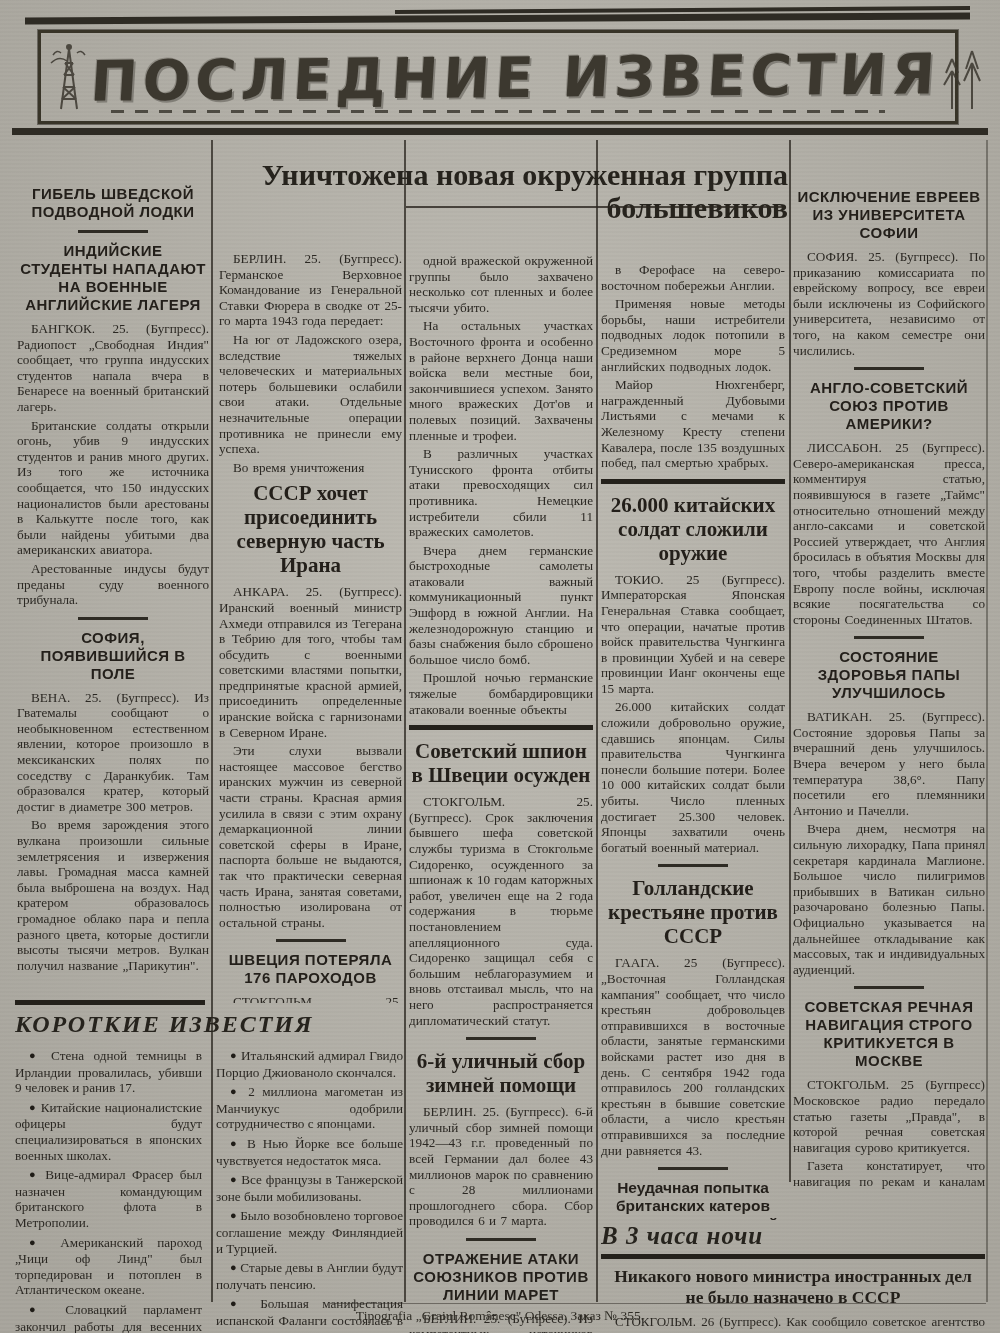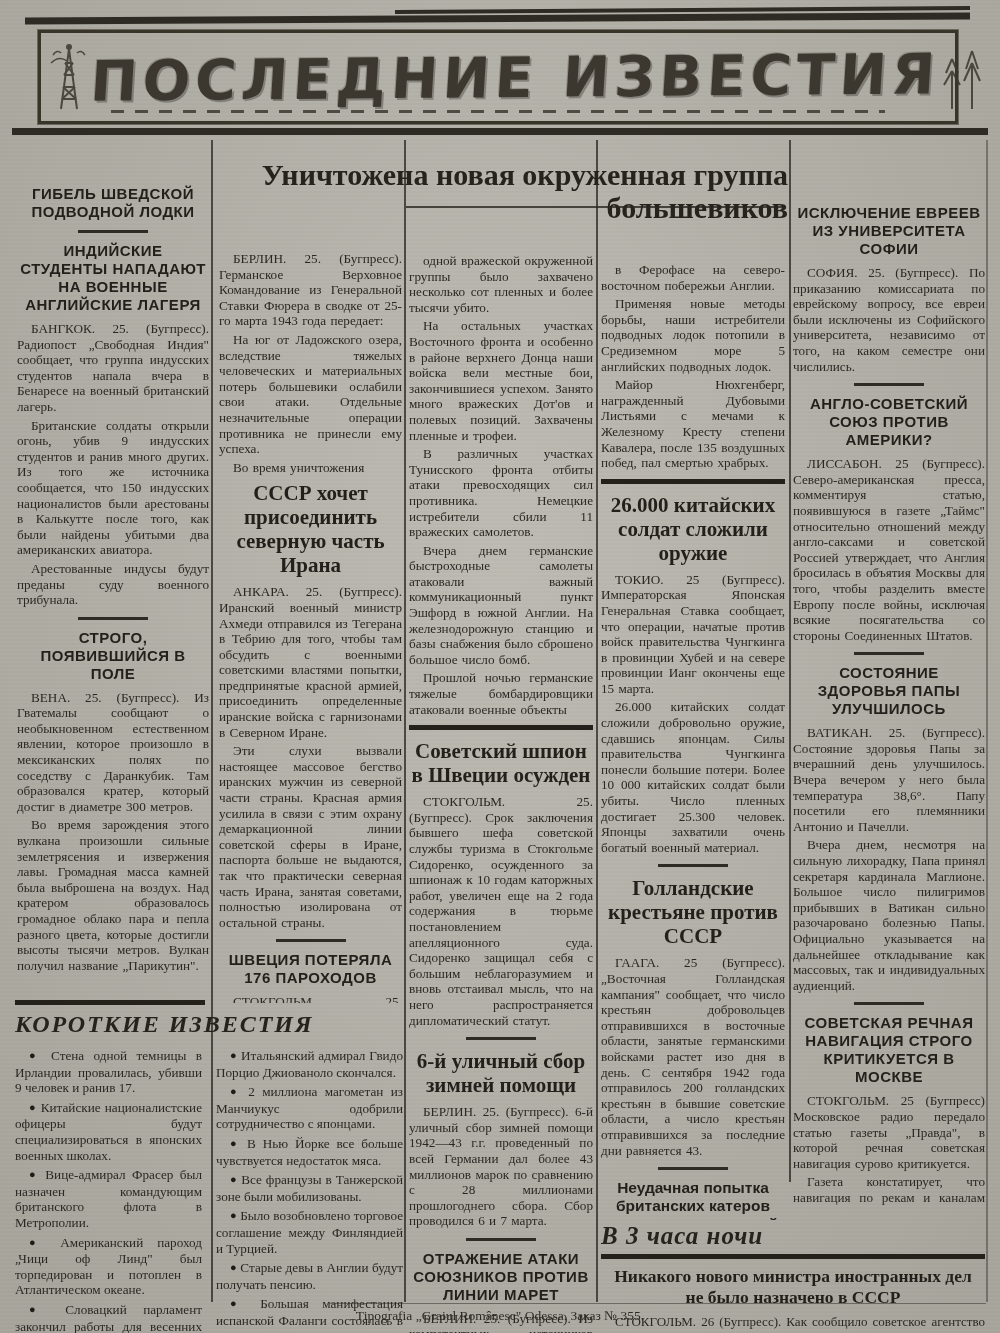--- a/index.html
+++ b/index.html
@@ -92,21 +92,21 @@
     <section>
       <h3 class="t-caps">ИНДИЙСКИЕ СТУДЕНТЫ НАПАДАЮТ НА ВОЕННЫЕ АНГЛИЙСКИЕ ЛАГЕРЯ</h3>
       <div>
           <p class="para">БАНГКОК. 25. (Бугпресс). Радиопост „Свободная Индия" сообщает, что группа индусских студентов напала вчера в Бенаресе на военный британский лагерь.</p>
           <p class="para">Британские солдаты открыли огонь, убив 9 индусских студентов и ранив много других. Из того же источника сообщается, что 150 индусских националистов были арестованы в Калькутте после того, как были найдены убитыми два американских авиатора.</p>
           <p class="para">Арестованные индусы будут преданы суду военного трибунала.</p>
         </div>
     </section>
     <div class="div-short"></div>
     <section>
-      <h3 class="t-caps">СТРОГО, ПОЯВИВШИЙСЯ В ПОЛЕ</h3>
+      <h3 class="t-caps">СОФИЯ, ПОЯВИВШИЙСЯ В ПОЛЕ</h3>
       <div>
           <p class="para">ВЕНА. 25. (Бугпресс). Из Гватемалы сообщают о необыкновенном естественном явлении, которое произошло в мексиканских полях по соседству с Даранкубик. Там образовался кратер, который достиг в диаметре 300 метров.</p>
           <p class="para">Во время зарождения этого вулкана произошли сильные землетрясения и извержения лавы. Громадная масса камней была выброшена на воздух. Над кратером образовалось громадное облако пара и пепла разного цвета, которые достигли высоты тысячи метров. Вулкан получил название „Парикутин".</p>
         </div>
     </section>
   </div>
 
   <div class="col" style="left:219px;top:211px;width:183px;height:752px;">
     <div>
         <p class="para">БЕРЛИН. 25. (Бугпресс). Германское Верховное Командование из Генеральной Ставки Фюрера в сводке от 25-го марта 1943 года передает:</p>
@@ -181,21 +181,21 @@
           <p class="para">ГААГА. 25 (Бугпресс). „Восточная Голландская кампания" сообщает, что число крестьян добровольцев отправившихся в восточные области, занятые германскими войсками растет изо дня в день. С сентября 1942 года отправилось 200 голландских крестьян в бывшие советские области, а число крестьян отправившихся за последние дни равняется 43.</p>
         </div>
     </section>
     <div class="div-short"></div>
     <section>
       <h3 class="t-sans-mixed">Неудачная попытка британских катеров атаковать германский караван</h3>
 
     </section>
   </div>
 
-  <div class="col" style="left:793px;top:160px;width:192px;height:1008px;">
+  <div class="col" style="left:793px;top:144px;width:192px;height:1008px;">
     <section>
       <h3 class="t-caps">ИСКЛЮЧЕНИЕ ЕВРЕЕВ ИЗ УНИВЕРСИТЕТА СОФИИ</h3>
       <div>
           <p class="para">СОФИЯ. 25. (Бугпресс). По приказанию комиссариата по еврейскому вопросу, все евреи были исключены из Софийского университета, независимо от того, на каком семестре они числились.</p>
         </div>
     </section>
     <div class="div-short"></div>
     <section>
       <h3 class="t-caps">АНГЛО-СОВЕТСКИЙ СОЮЗ ПРОТИВ АМЕРИКИ?</h3>
       <div>

